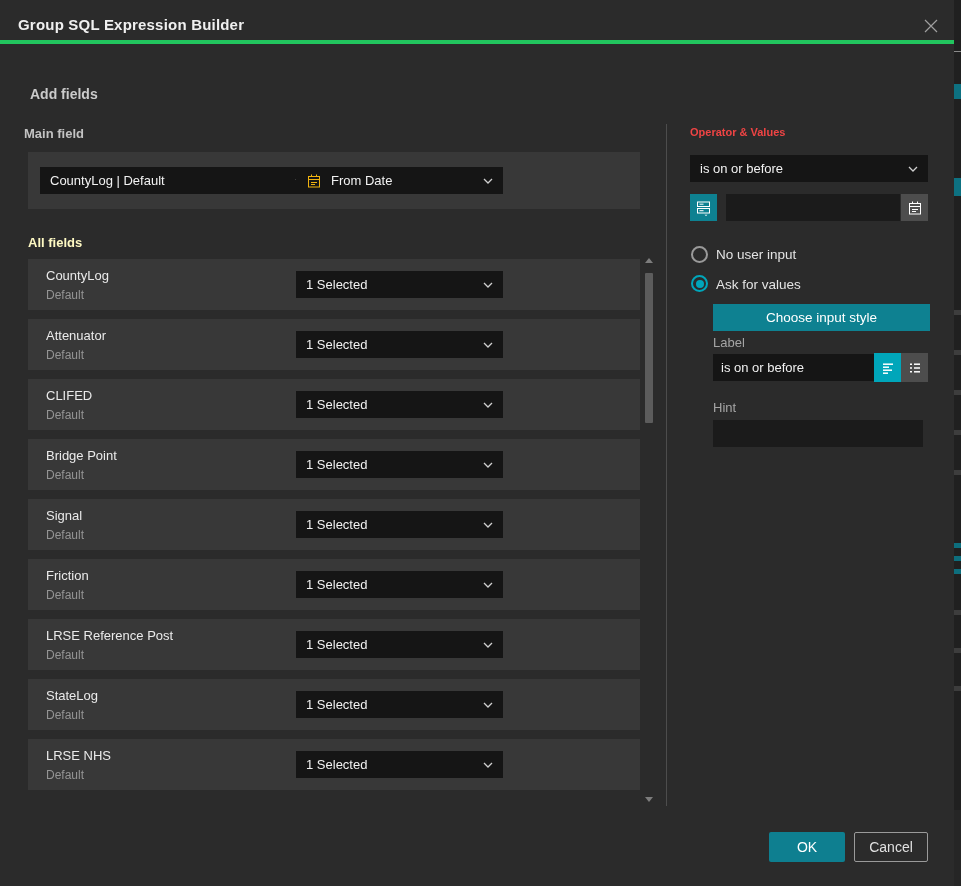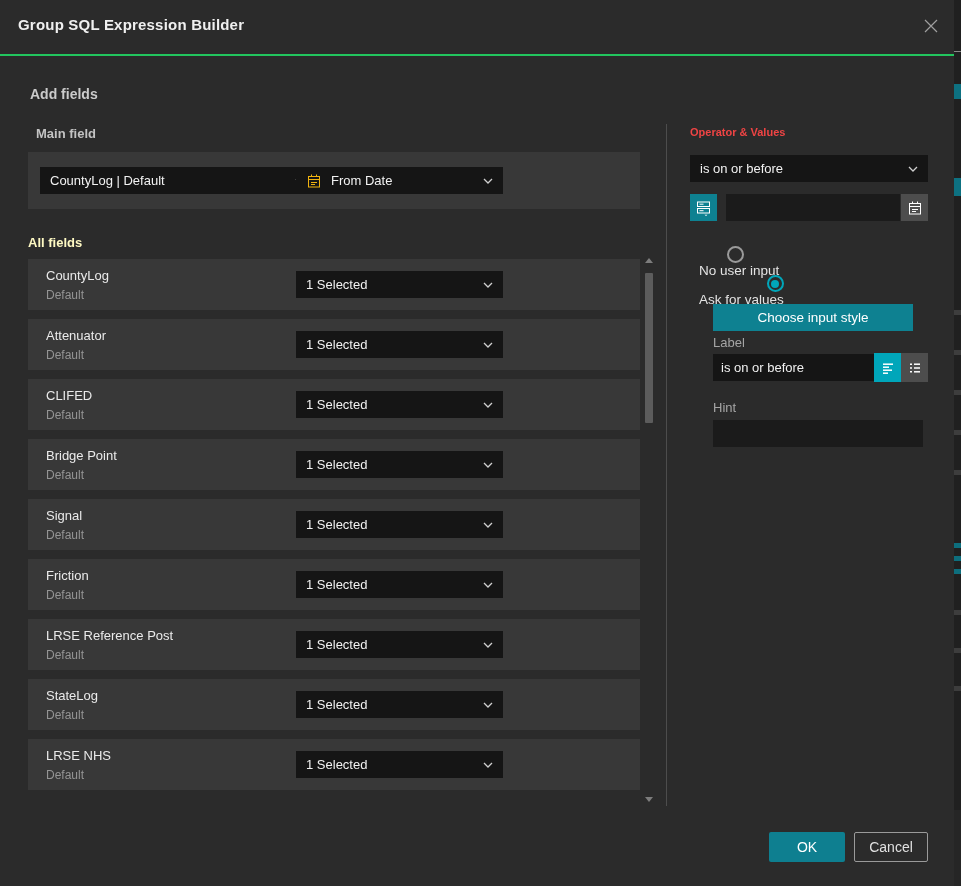--- a/index.html
+++ b/index.html
@@ -4,27 +4,27 @@
 <style>
   html,body { margin:0; padding:0; }
   body {
     width:961px; height:886px; position:relative; overflow:hidden;
     background:#202020; font-family:"Liberation Sans", sans-serif;
     -webkit-font-smoothing:antialiased;
   }
   .dialog { position:absolute; left:0; top:0; width:954px; height:886px; background:#2b2b2b; }
 
   
-  .titlebar { position:absolute; left:0; top:0; width:954px; height:56px; border-bottom:2px solid #22c55e; box-sizing:border-box; }
+  .titlebar { position:absolute; left:0; top:0; width:954px; height:44px; border-bottom:4px solid #22c55e; box-sizing:border-box; }
   .title { position:absolute; left:18px; top:16px; font-size:15px; font-weight:bold; color:#f0f0f0; letter-spacing:.2px; }
   .close-btn { position:absolute; right:10px; top:13px; width:26px; height:26px; display:flex; align-items:center; justify-content:center; cursor:pointer; }
 
   
   .h-add    { position:absolute; left:30px; top:86px;  font-size:14px;   font-weight:bold; color:#cbcbcb; }
-  .h-main   { position:absolute; left:36px; top:126px; font-size:13px;   font-weight:bold; color:#c3c3c3; }
+  .h-main   { position:absolute; left:24px; top:126px; font-size:13px;   font-weight:bold; color:#c3c3c3; }
   .h-all    { position:absolute; left:28px; top:235px; font-size:13px;   font-weight:bold; color:#fef9c3; }
   .h-op     { position:absolute; left:690px; top:126px; font-size:11px; font-weight:bold; color:#ef4444; }
 
   
   .dd { position:absolute; background:#151515; height:27px; display:flex; align-items:center;
         color:#f2f2f2; font-size:13px; padding:0 10px; box-sizing:border-box; cursor:pointer; }
   .dd .chev { margin-left:auto; display:flex; }
   .dd .dd-ico { display:flex; margin-right:9px; }
 
   
@@ -48,27 +48,27 @@
 
   .vdivider { position:absolute; left:666px; top:124px; width:1px; height:682px; background:#4d4d4d; }
 
   
   .dd-operator { left:690px; top:155px; width:238px; }
   .sq-btn { position:absolute; width:27px; height:27px; display:flex; align-items:center; justify-content:center; cursor:pointer; box-sizing:border-box; }
   .btn-values-from { left:690px; top:194px; background:#0e8191; }
   .btn-calendar    { left:901px; top:194px; background:#4d4d4d; }
   .value-input { position:absolute; left:726px; top:194px; width:174px; height:27px; background:#1b1b1b; border:none; color:#f0f0f0; font-size:13px; padding:0 8px; box-sizing:border-box; font-family:"Liberation Sans",sans-serif; }
 
-  .radio-row { position:absolute; left:691px; display:flex; align-items:center; cursor:pointer;flex-direction:column; }
+  .radio-row { position:absolute; left:691px; display:flex; align-items:center; cursor:pointer; }
   .radio { width:13px; height:13px; border-radius:50%; border:2px solid #9a9a9a; box-sizing:content-box; position:relative; flex:none; }
   .radio.sel { border-color:#00a6ba; }
   .radio.sel::after { content:''; position:absolute; inset:2.5px; border-radius:50%; background:#00a6ba; }
   .radio-label { margin-left:8px; font-size:13.5px; color:#e3e3e3; }
 
-  .choose-btn { position:absolute; left:713px; top:304px; width:200px; height:27px; background:#0e8191; color:#fff;
+  .choose-btn { position:absolute; left:713px; top:304px; width:217px; height:27px; background:#0e8191; color:#fff;
                 font-size:13.5px; display:flex; align-items:center; justify-content:center; cursor:pointer; font-family:"Liberation Sans",sans-serif; border:none; }
 
   .lbl-label { position:absolute; left:713px; top:335px; font-size:13px; color:#a5a5a5; }
   .label-input { position:absolute; left:713px; top:354px; width:161px; height:27px; background:#151515; border:none; color:#f0f0f0; font-size:13px; padding:0 8px; box-sizing:border-box; font-family:"Liberation Sans",sans-serif; }
   .toggle-left  { left:874px; top:353px; width:27px; height:29px; background:#00a6ba; }
   .toggle-right { left:901px; top:353px; width:27px; height:29px; background:#4d4d4d; }
 
   .lbl-hint { position:absolute; left:713px; top:400px; font-size:13px; color:#a5a5a5; }
   .hint-input { position:absolute; left:713px; top:420px; width:210px; height:27px; background:#1b1b1b; border:none; color:#f0f0f0; font-size:13px; padding:0 8px; box-sizing:border-box; font-family:"Liberation Sans",sans-serif; }
 

